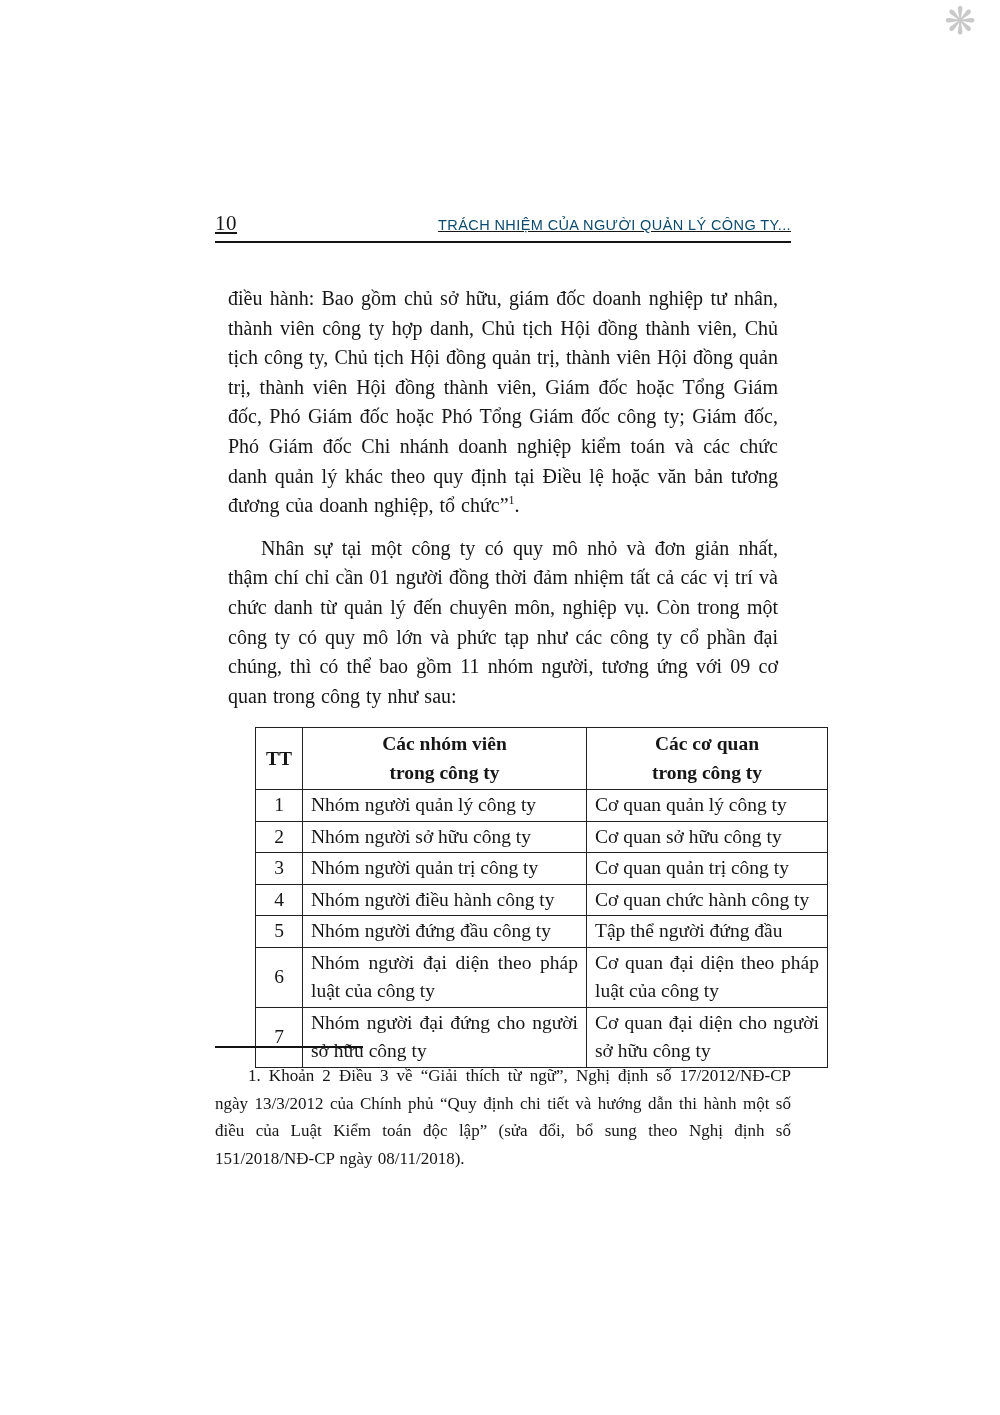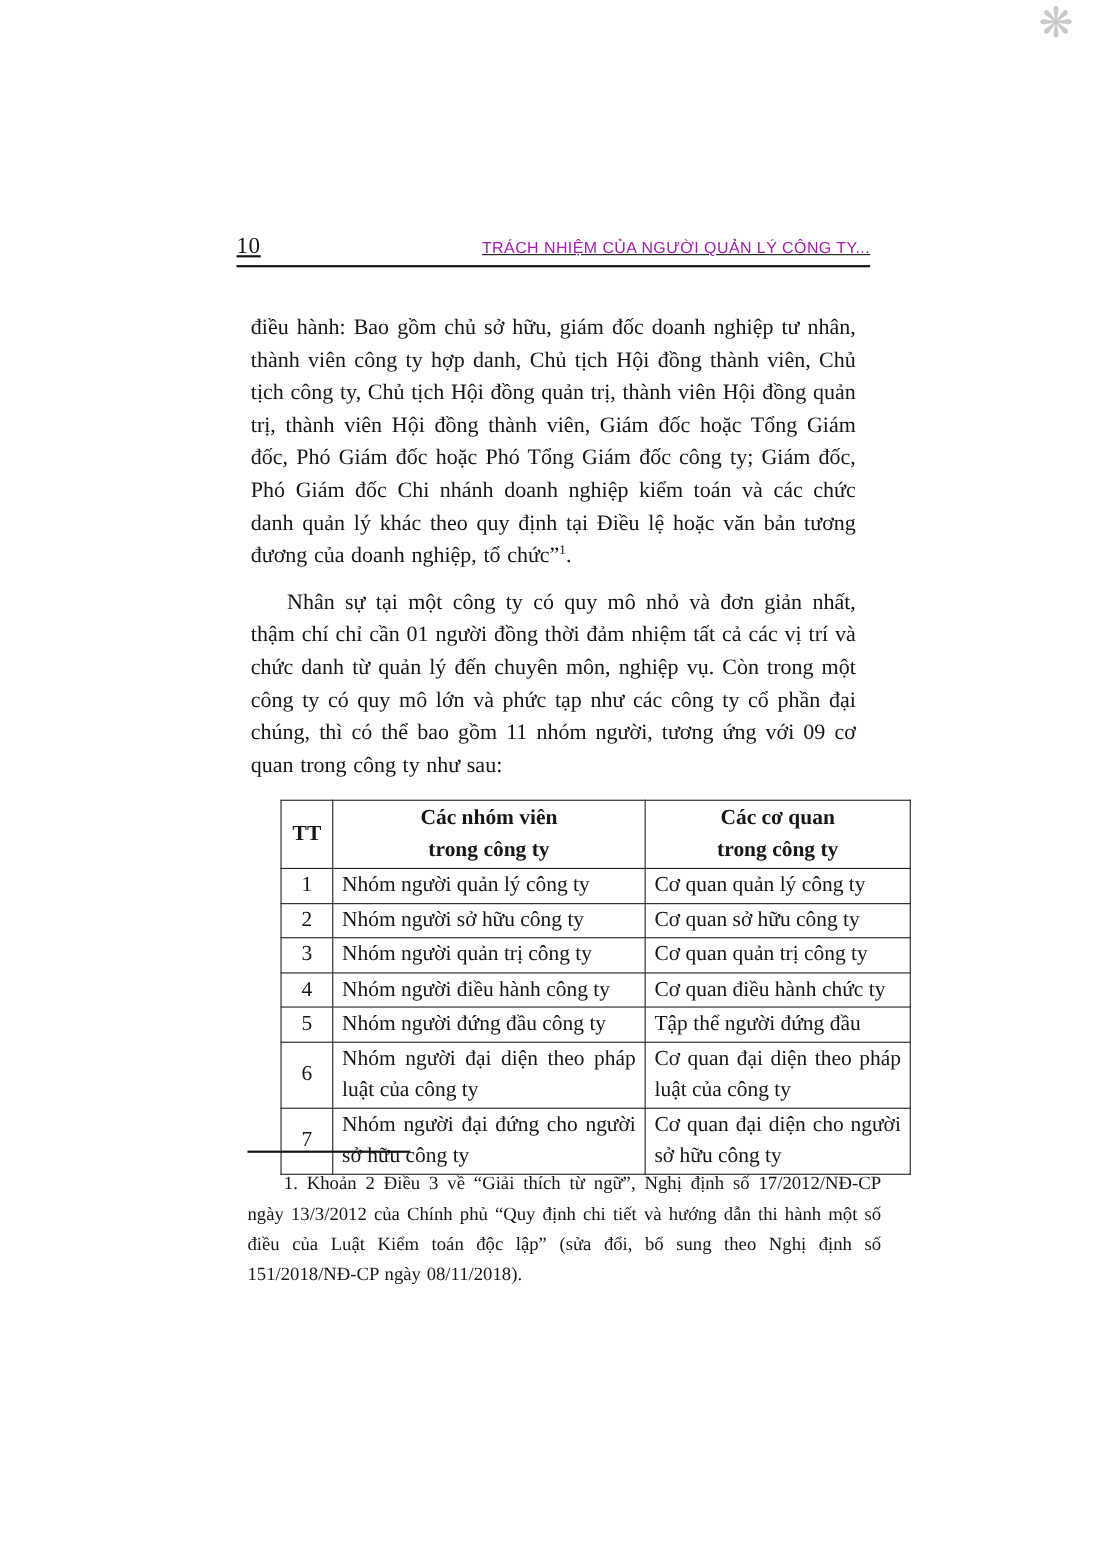--- a/index.html
+++ b/index.html
@@ -35,21 +35,21 @@
     text-decoration: underline;
   }
   .page-number {
     font-size: 21px;
     letter-spacing: 0.5px;
   }
   .running-title {
     font-family: "Liberation Sans", sans-serif;
     font-size: 14.5px;
     letter-spacing: 0.4px;
-    color: #a21caf;
+    color: #0c4a6e;
   }
   .content {
     position: absolute;
     left: 215px;
     top: 271px;
     width: 576px;
   }
   .content p.para {
     margin: 13px;
     font-size: 20px;
@@ -86,21 +86,21 @@
     padding: 1px 8px;
   }
   table.org-table td.tt-cell { text-align: center; padding: 1px 2px; }
   table.org-table td.text-cell { text-align: justify; }
   table.org-table tbody tr:nth-child(5) td:last-child { }
   col.c-tt  { width: 47px; }
   col.c-grp { width: 284px; }
   col.c-org { width: 241px; }
   .footnote {
     position: absolute;
-    left: 225px;
+    left: 215px;
     top: 1046px;
     width: 576px;
   }
   .footnote-rule {
     width: 148px;
     border-top: 2px solid #141414;
     margin-bottom: 14px;
   }
   .footnote p {
     margin: 0;
@@ -160,21 +160,21 @@
           <td class="text-cell">Cơ quan sở hữu công ty</td>
         </tr>
         <tr>
           <td class="tt-cell">3</td>
           <td class="text-cell">Nhóm người quản trị công ty</td>
           <td class="text-cell">Cơ quan quản trị công ty</td>
         </tr>
         <tr>
           <td class="tt-cell">4</td>
           <td class="text-cell">Nhóm người điều hành công ty</td>
-          <td class="text-cell">Cơ quan điều hành chức ty</td>
+          <td class="text-cell">Cơ quan chức hành công ty</td>
         </tr>
         <tr>
           <td class="tt-cell">5</td>
           <td class="text-cell">Nhóm người đứng đầu công ty</td>
           <td class="text-cell">Tập thể người đứng đầu</td>
         </tr>
         <tr>
           <td class="tt-cell">6</td>
           <td class="text-cell">Nhóm người đại diện theo pháp luật của công ty</td>
           <td class="text-cell">Cơ quan đại diện theo pháp luật của công ty</td>

